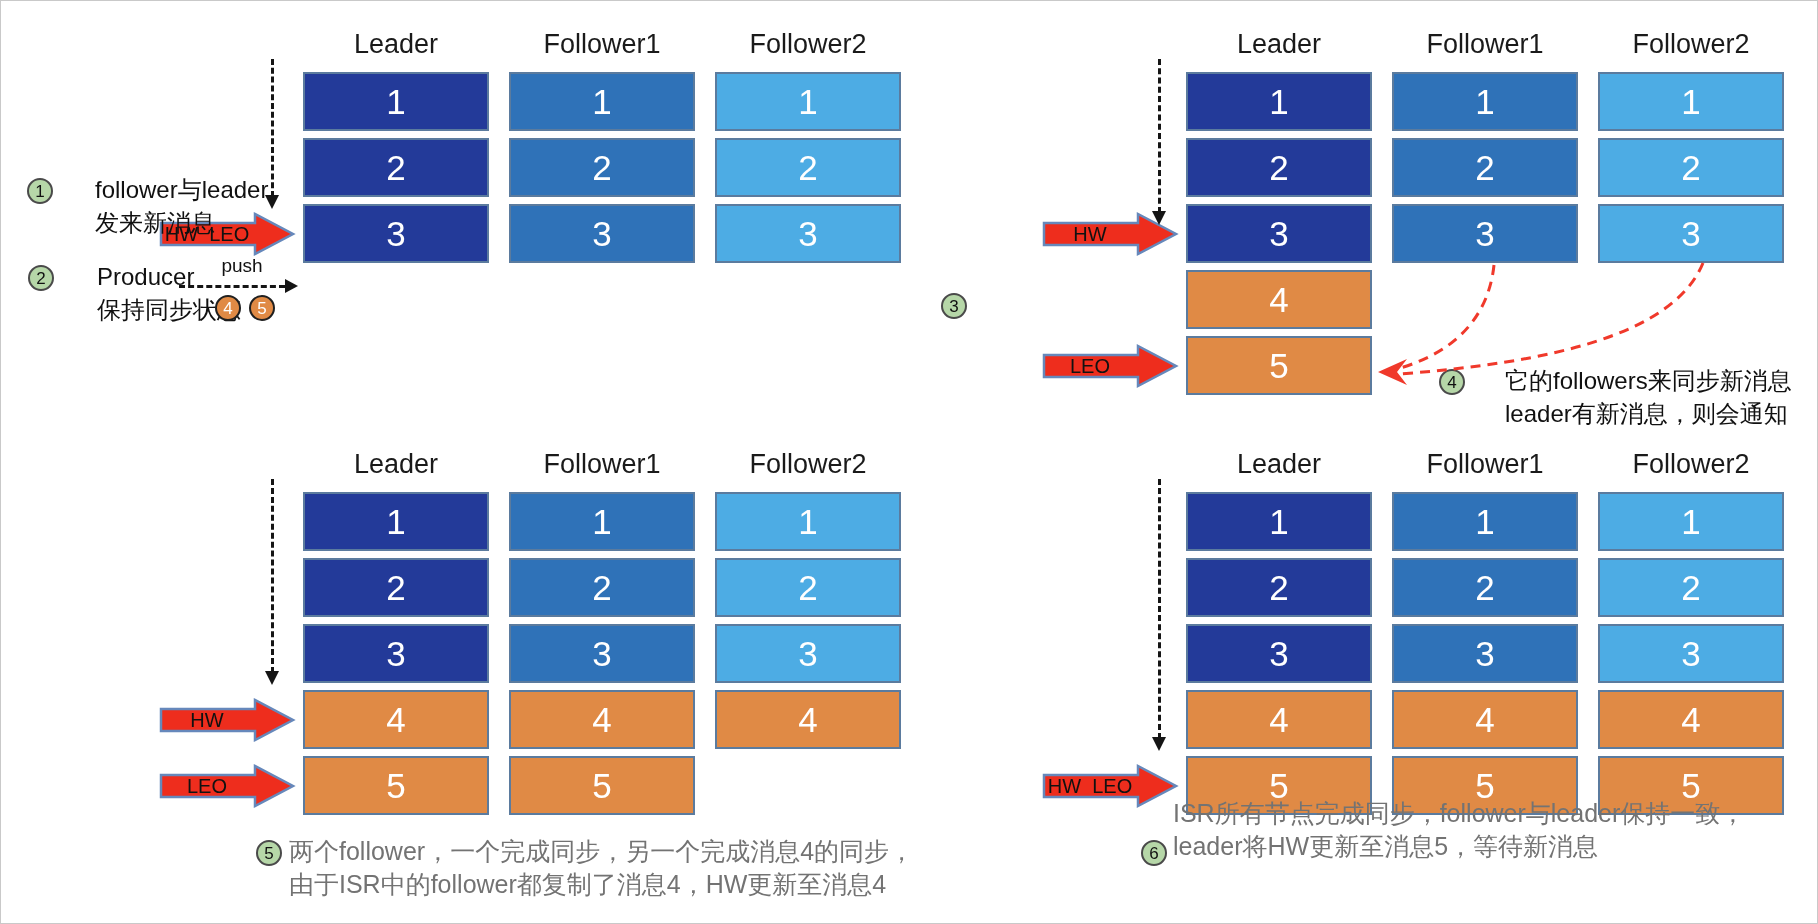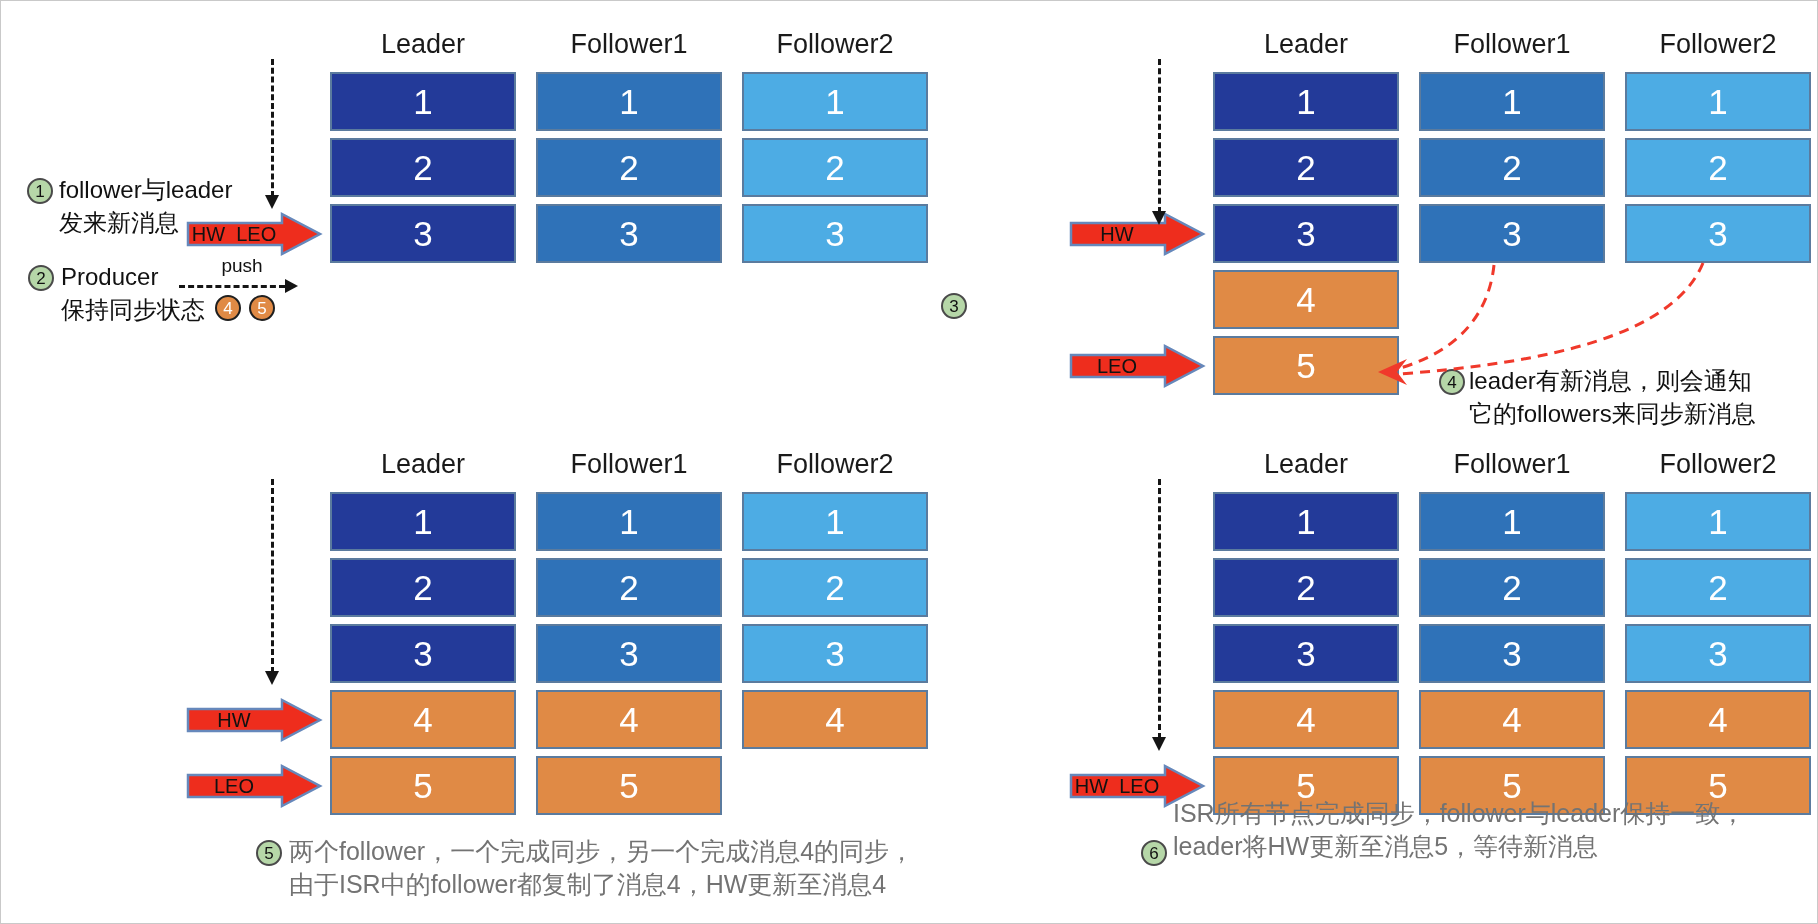--- a/index.html
+++ b/index.html
@@ -1,21 +1,21 @@
 <!DOCTYPE html>
 <html style="--badge-green: #B6D7A8; --badge-orange: #E08A45; --red-dashed: #F0392B;"><head>
 <meta charset="utf-8">
 <style>
   html,body{margin:0;padding:0;background:#fff;}
   .canvas{
     position:relative;width:1818px;height:924px;background:#ffffff;
     border:1px solid #c9c9c9;box-sizing:border-box;overflow:hidden;
     font-family:"Liberation Sans","DejaVu Sans",sans-serif;
   }
-  .panel{position:absolute;inset:0;margin-left:27px;}
+  .panel{position:absolute;inset:0;}
   .column-header{
     position:absolute;text-align:center;font-size:27px;color:#1a1a1a;
   }
   .message-box{
     position:absolute;display:flex;align-items:center;justify-content:center;
     color:#ffffff;font-size:35px;box-sizing:border-box;
   }
   .pointer-arrow{position:absolute;width:138px;height:46px;}
   .pointer-label{
     position:absolute;left:0;top:0;width:96px;height:46px;line-height:46px;
@@ -26,21 +26,21 @@
     border-right:7px solid transparent;border-top:14px solid #151515;}
   .hdash{position:absolute;height:0;border-top:3px dashed #151515;}
   .hhead{position:absolute;width:0;height:0;border-top:7px solid transparent;
     border-bottom:7px solid transparent;border-left:13px solid #151515;}
   .badge{
     position:absolute;width:26px;height:26px;border-radius:50%;box-sizing:border-box;
     text-align:center;font-size:17px;line-height:23px;
   }
   .badge.green{background:var(--badge-green);border:2px solid #4a4a4a;color:#111;}
   .badge.orange{background:var(--badge-orange);border:2px solid #1f1f1f;color:#fff;}
-  .anno{position:absolute;font-size:24px;line-height:33px;color:#111;}
+  .anno{position:absolute;font-size:24px;line-height:33px;color:#111;margin-left:36px;}
   .caption{position:absolute;font-size:25px;line-height:33px;color:#737373;}
   .push-label{position:absolute;font-size:19px;color:#111;text-align:center;}
   .overlay{position:absolute;left:0;top:0;pointer-events:none;}
   .red-curve{fill:none;stroke:var(--red-dashed);stroke-width:3;stroke-dasharray:10 7;}
   .red-head{fill:var(--red-dashed);}
 </style>
 </head>
 <body>
 
 <div class="canvas">
@@ -159,22 +159,22 @@
   <div class="push-label" style="left:210px;top:254px;width:62px">push</div>
   <div class="hdash" style="left:178px;top:284px;width:106px"></div>
   <div class="hhead" style="left:284px;top:278px"></div>
   <div class="badge orange" style="left:214px;top:294px">4</div>
   <div class="badge orange" style="left:248px;top:294px">5</div>
 
   <div class="badge green" style="left:940px;top:292px">3</div>
 
   <div class="badge green" style="left:1438px;top:368px">4</div>
   <div class="anno" style="left:1468px;top:363px">
+    <div>它的followers来同步新消息</div>
     <div>leader有新消息，则会通知</div>
-    <div>它的followers来同步新消息</div>
   </div>
 
   <div class="badge green" style="left:255px;top:839px">5</div>
   <div class="caption" style="left:288px;top:834px">
     <div>两个follower，一个完成同步，另一个完成消息4的同步，</div>
     <div>由于ISR中的follower都复制了消息4，HW更新至消息4</div>
   </div>
 
   <div class="badge green" style="left:1140px;top:839px">6</div>
   <div class="caption" style="left:1172px;top:796px">

